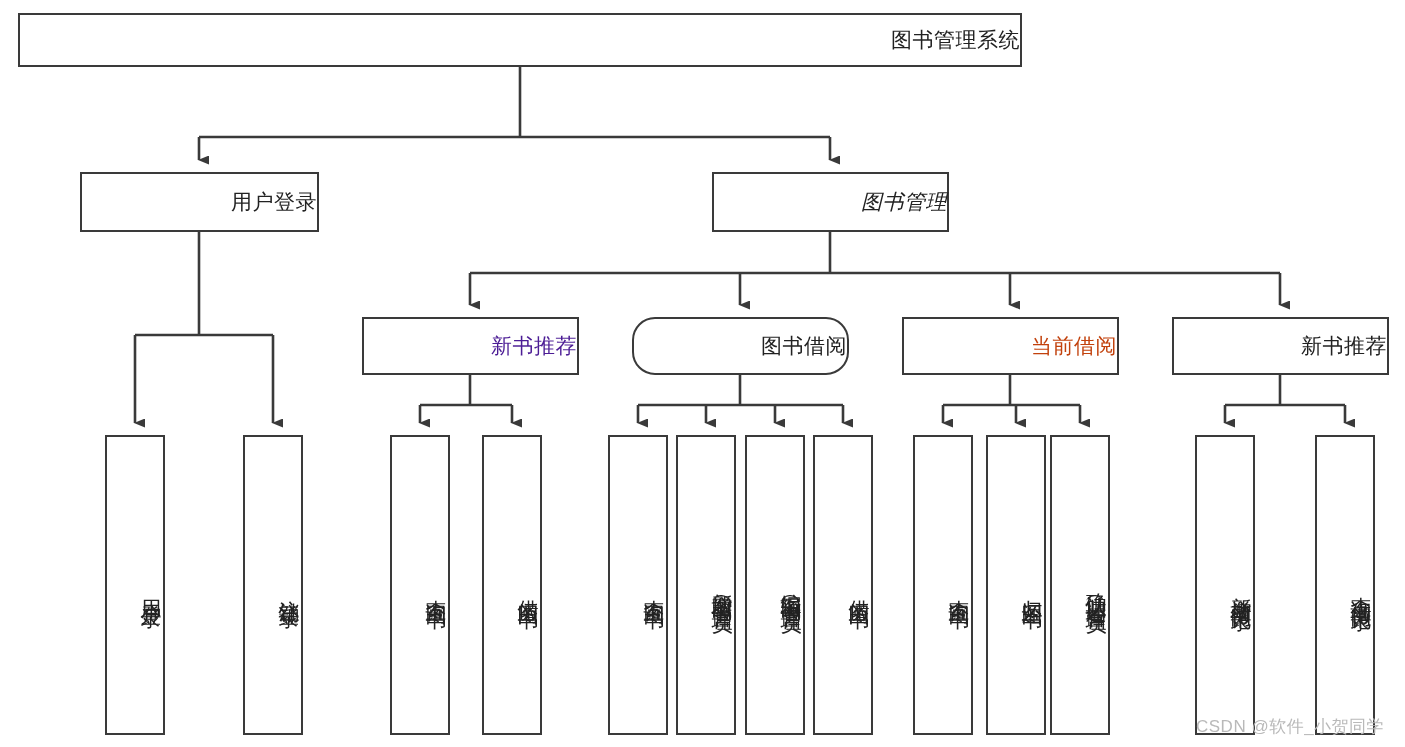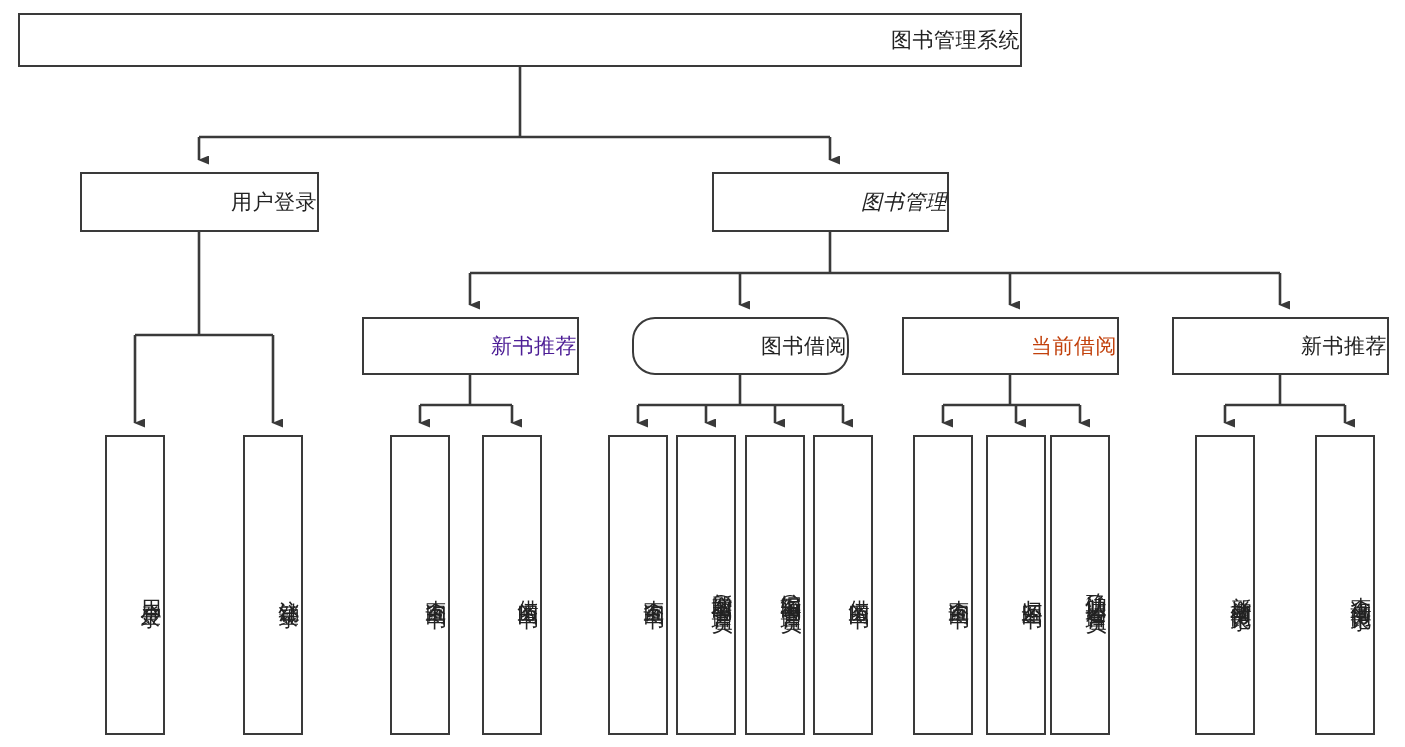--- a/index.html
+++ b/index.html
@@ -166,14 +166,15 @@
         <span class="node-label">确认归还（管理员）</span>
       </div>
       <div class="node vert" style="left: 1195px; top: 435px; width: 60px; height: 300px; border-color: rgb(58, 58, 58); background: rgb(255, 255, 255); color: rgb(34, 34, 34);">
         <span class="node-label">新增借阅记录</span>
       </div>
       <div class="node vert" style="left: 1315px; top: 435px; width: 60px; height: 300px; border-color: rgb(58, 58, 58); background: rgb(255, 255, 255); color: rgb(34, 34, 34);">
         <span class="node-label">查询借阅记录</span>
       </div>
     </div>
 
+  <div class="watermark" style="left:1196px; top:715px;">CSDN @软件_小贺同学</div>
 
 </div>
 
 </body></html>

